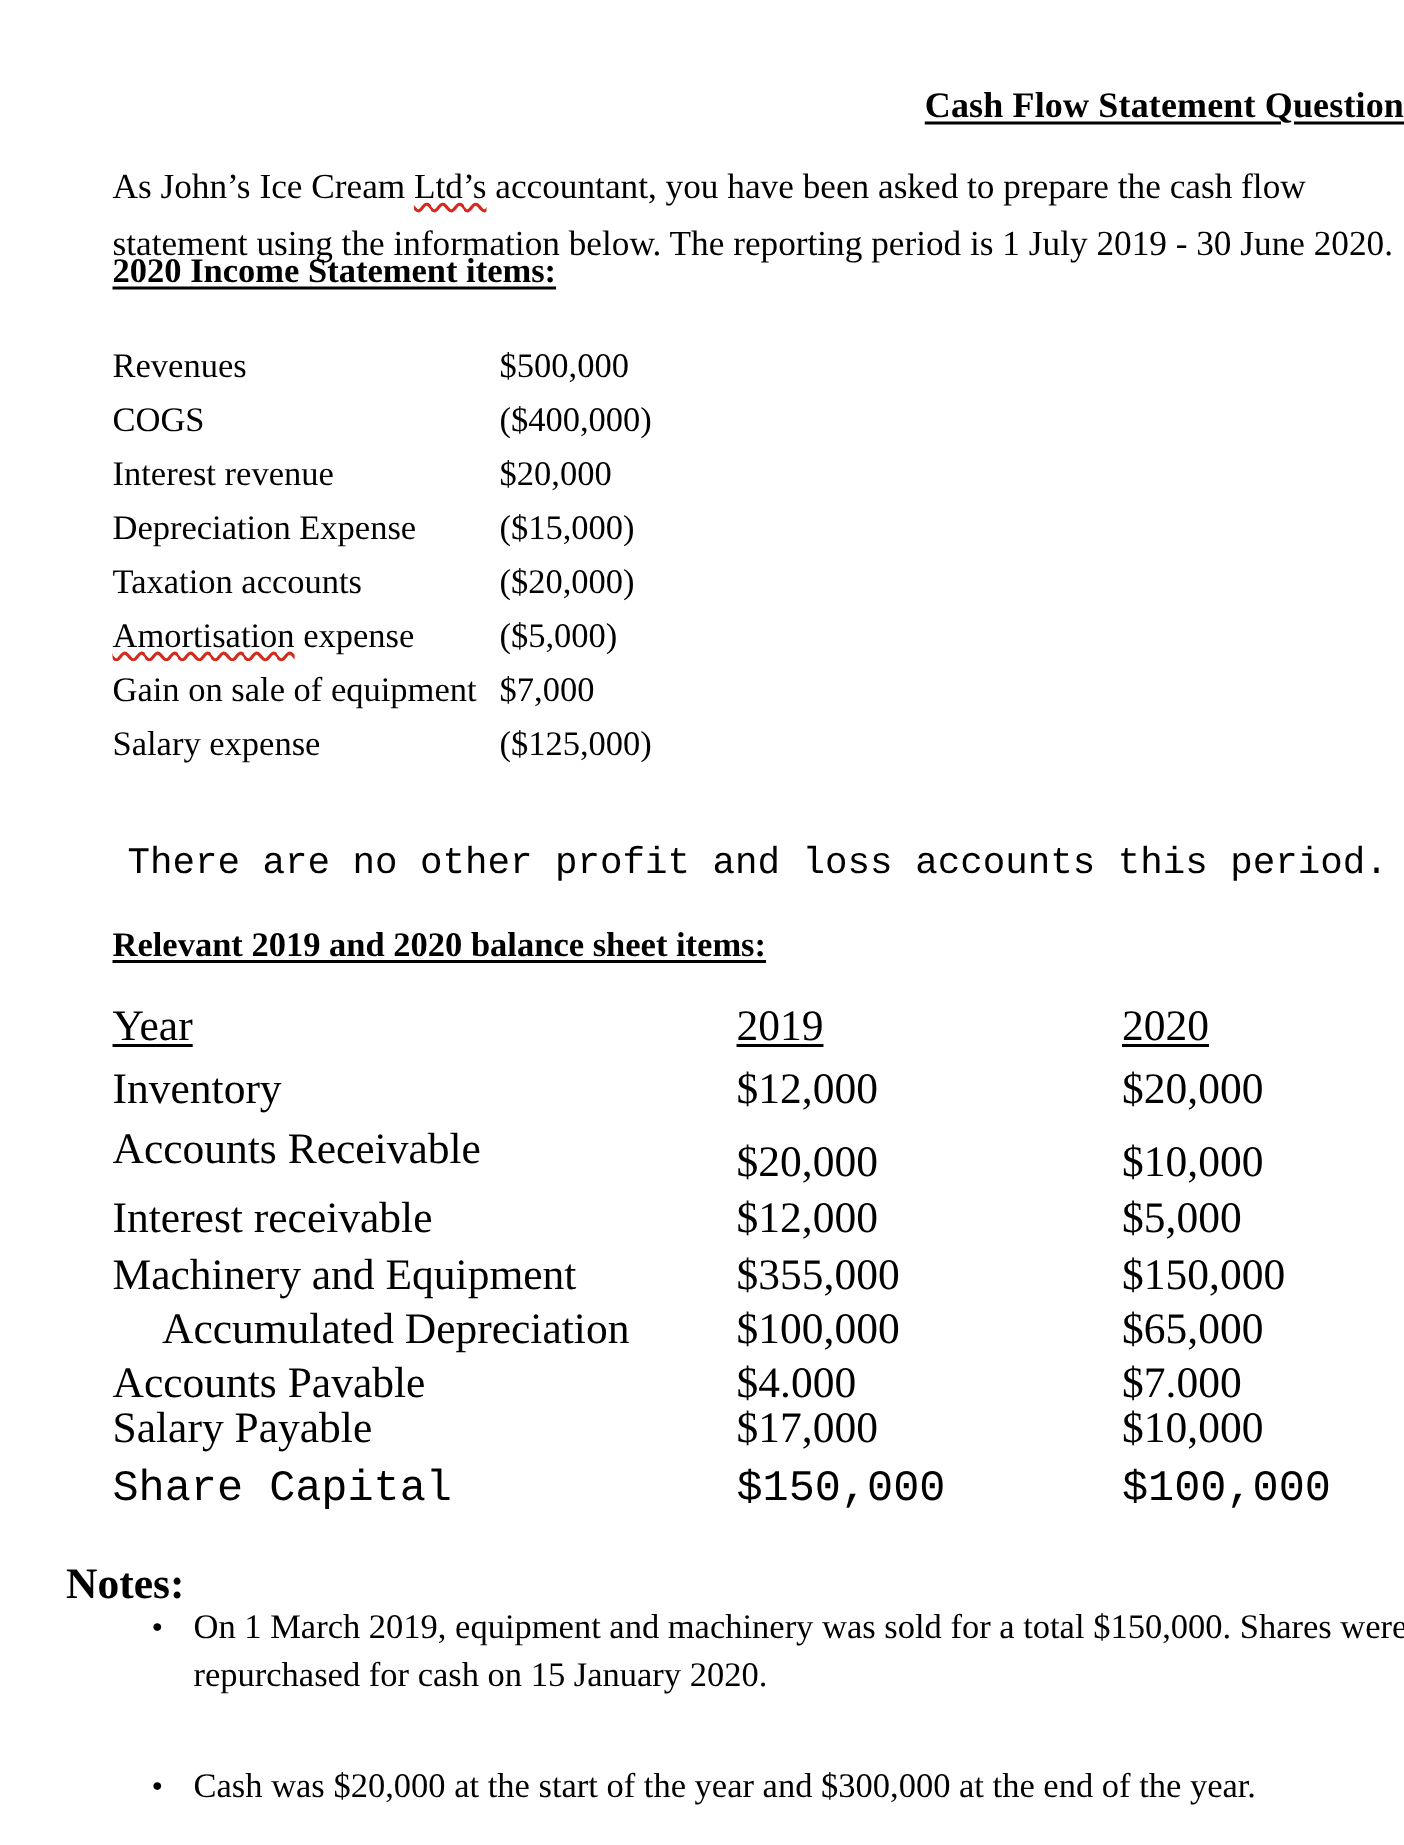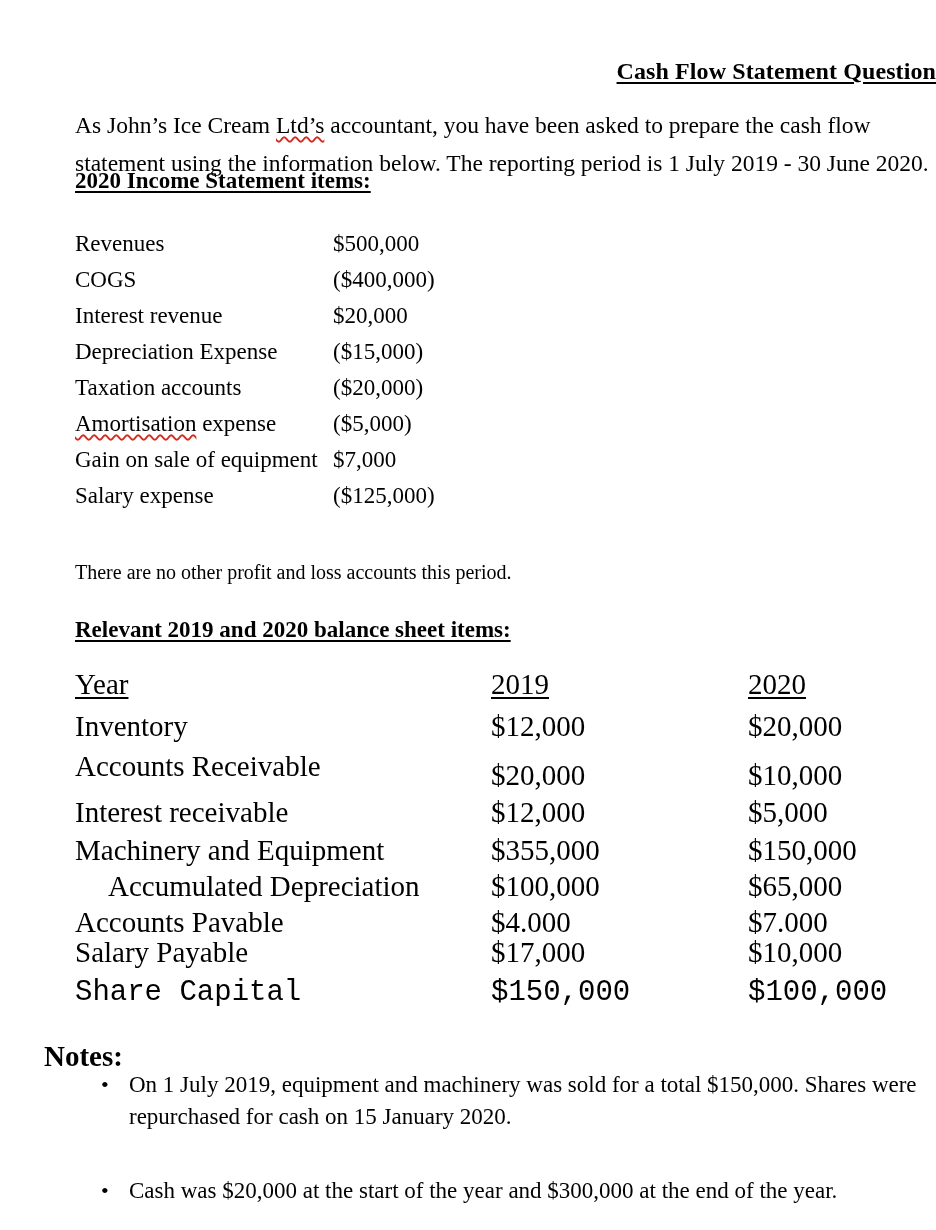--- a/index.html
+++ b/index.html
@@ -90,24 +90,25 @@
     vertical-align: top;
   }
   .income-row .value {
     display: inline-block;
     vertical-align: top;
   }
 
   
   .plain-note {
     position: absolute;
-    left: 75px;
+    left: 85px;
     top: 561px;
-    font-size: 20px;
+    font-size: 25px;
     white-space: nowrap;
+    font-family: Liberation Mono, monospace;
   }
 
   
   .balance-table {
     position: absolute;
     left: 75px;
     top: 668px;
     width: 830px;
   }
   .brow {
@@ -271,21 +272,21 @@
       <span class="b20">$100,000</span>
     </div>
 
   </div>
 
   <div class="notes-heading">Notes:</div>
 
   <div class="note-item" id="note-1">
     <span class="bullet">•</span>
     <span class="note-text">
-      <span class="line">On 1 July 2019, equipment and machinery was sold for a total $150,000. Shares were</span>
+      <span class="line">On 1 March 2019, equipment and machinery was sold for a total $150,000. Shares were</span>
       <span class="line">repurchased for cash on 15 January 2020.</span>
     </span>
   </div>
 
   <div class="note-item" id="note-2">
     <span class="bullet">•</span>
     <span class="note-text">
       <span class="line">Cash was $20,000 at the start of the year and $300,000 at the end of the year.</span>
     </span>
   </div>

